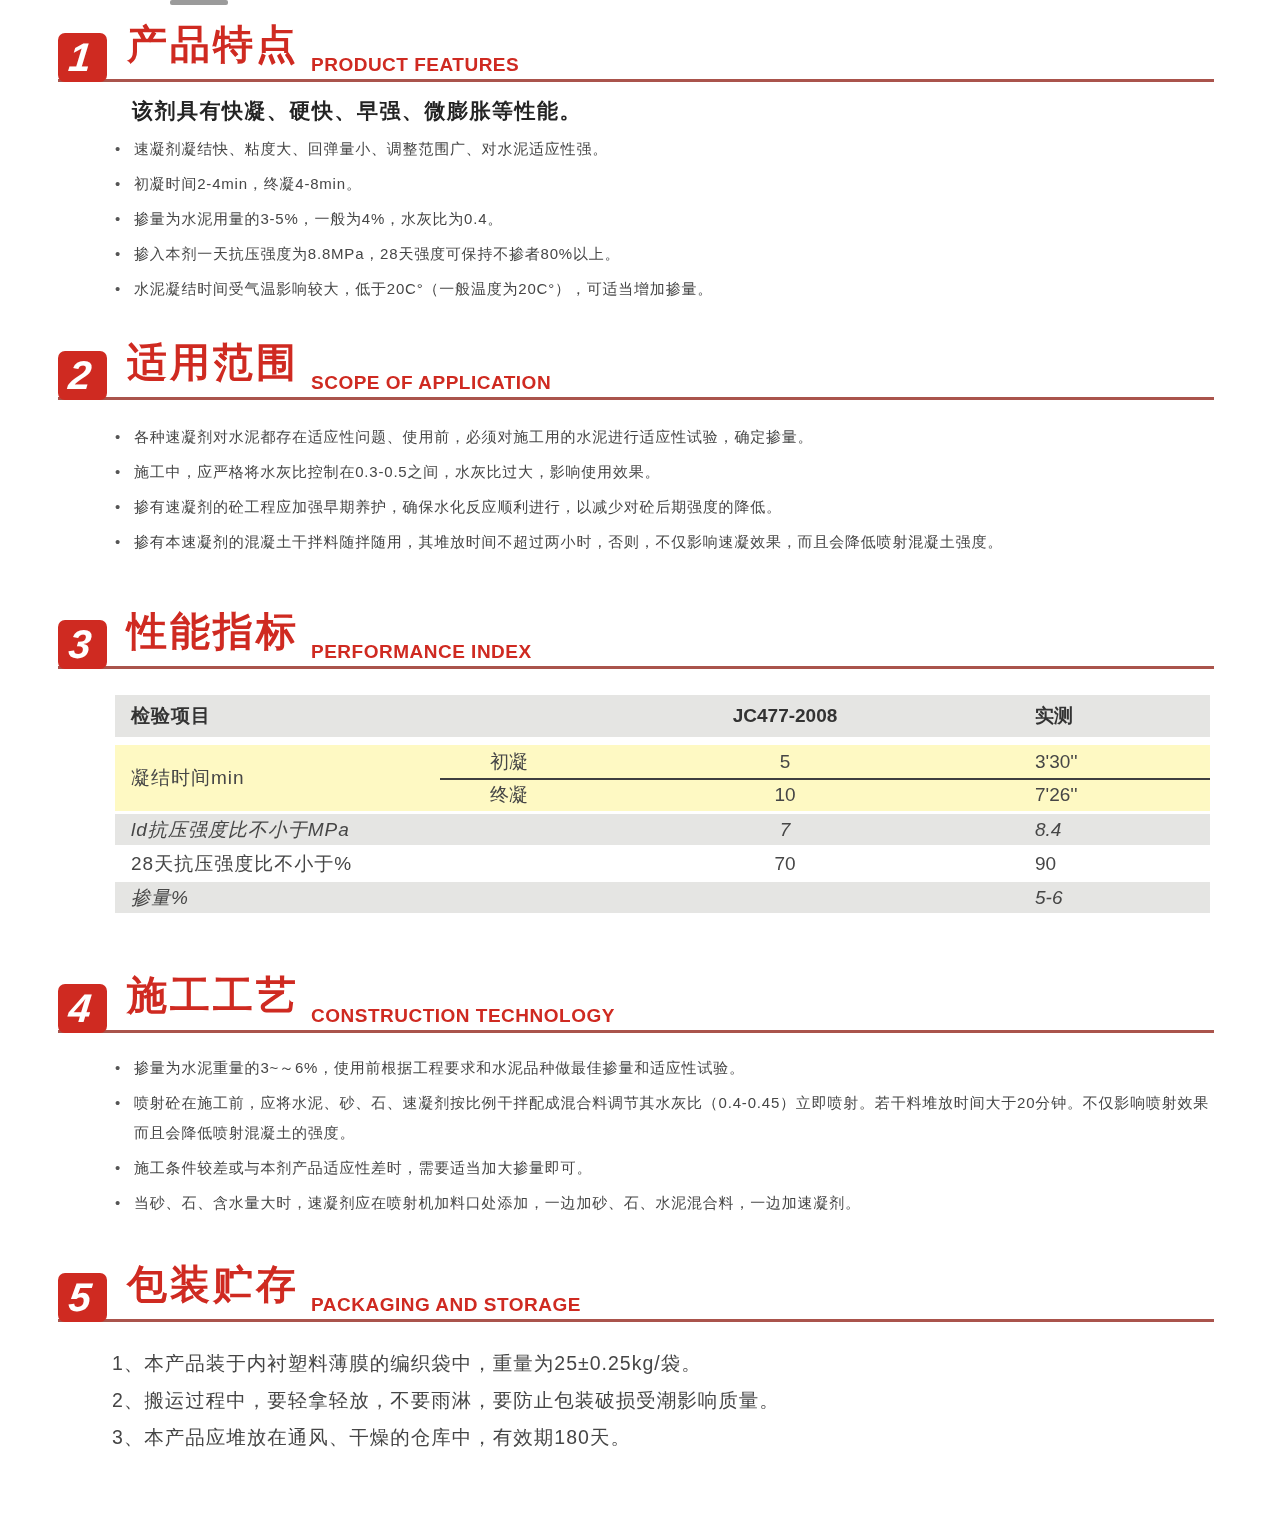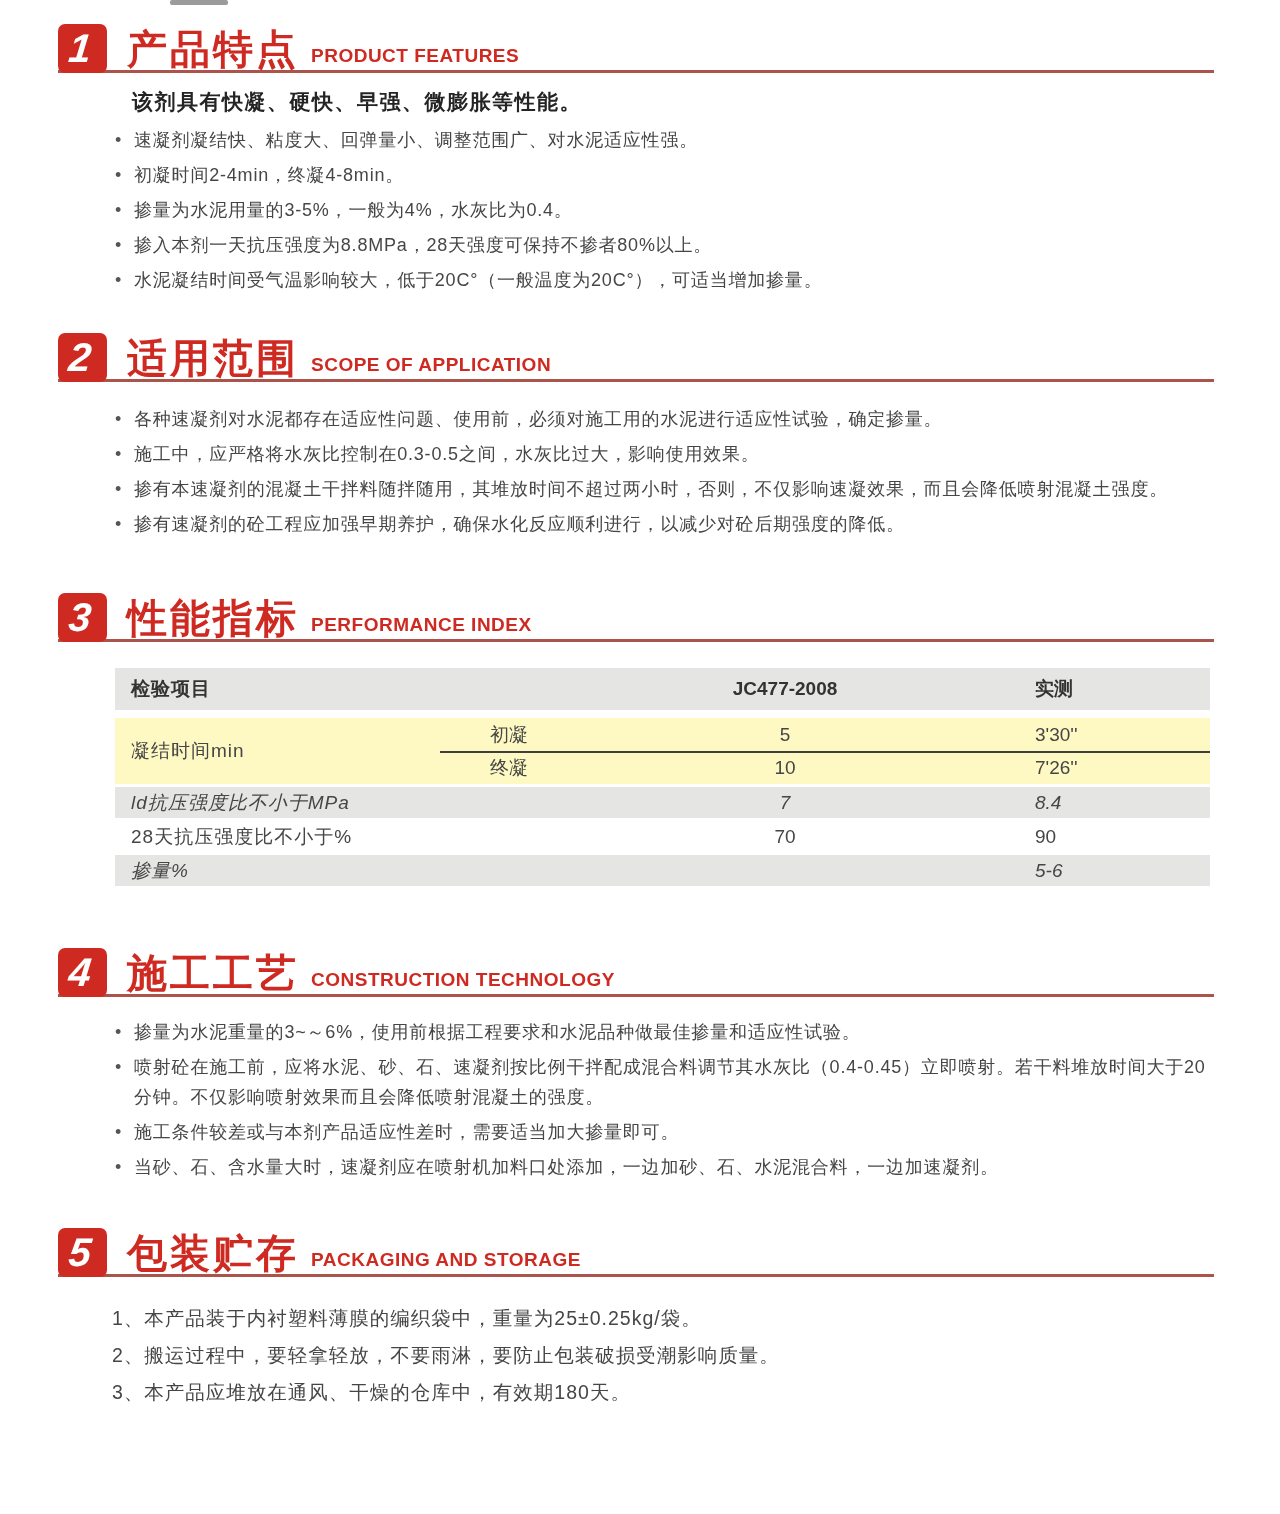--- a/index.html
+++ b/index.html
@@ -32,36 +32,36 @@
     border-radius:7px;
     color:#fff;
     display:flex;align-items:center;justify-content:center;
     font-size:40px;font-weight:bold;font-style:italic;
     margin-bottom:-3px;
   }
   .badge span{transform:skewX(-6deg);display:block;padding-right:4px;}
   .h-cn{
     color:var(--red);font-size:40px;font-weight:700;
     letter-spacing:3px;margin-left:20px;line-height:1;
-    padding-bottom:1px;white-space:nowrap;
+    padding-bottom:15px;white-space:nowrap;
   }
   .h-en{
     color:var(--red);font-size:19px;font-weight:700;
     letter-spacing:0.5px;margin-left:12px;padding-bottom:3px;white-space:nowrap;
   }
 
   
   .content{margin-left:112px;margin-right:62px;}
   .intro{
     margin:14px 62px 8px 132px;
     font-size:21px;font-weight:700;color:#242424;letter-spacing:1.5px;line-height:30px;
   }
   .bullet{
     position:relative;padding-left:22px;
-    font-size:18px;line-height:30px;margin-bottom:5px;
+    font-size:15px;line-height:30px;margin-bottom:5px;
     letter-spacing:0.8px;
   }
   .bullet::before{content:"•";position:absolute;left:3px;top:0;color:#555;}
   .numbered{
     font-size:19.5px;line-height:30px;margin-bottom:7px;letter-spacing:1px;
   }
 
   
   .s1{margin-top:24px;}
   .s1 .content{margin-top:0;}
@@ -119,22 +119,22 @@
   <div class="section-header">
     <div class="badge">
         <span>2</span>
       </div>
     <div class="h-cn">适用范围</div>
     <div class="h-en">SCOPE OF APPLICATION</div>
   </div>
   <div class="content">
     <div class="bullet">各种速凝剂对水泥都存在适应性问题、使用前，必须对施工用的水泥进行适应性试验，确定掺量。</div>
     <div class="bullet">施工中，应严格将水灰比控制在0.3-0.5之间，水灰比过大，影响使用效果。</div>
+    <div class="bullet">掺有速凝剂的砼工程应加强早期养护，确保水化反应顺利进行，以减少对砼后期强度的降低。</div>
     <div class="bullet">掺有本速凝剂的混凝土干拌料随拌随用，其堆放时间不超过两小时，否则，不仅影响速凝效果，而且会降低喷射混凝土强度。</div>
-    <div class="bullet">掺有速凝剂的砼工程应加强早期养护，确保水化反应顺利进行，以减少对砼后期强度的降低。</div>
   </div>
 </div>
 
 <div class="section s3">
   <div class="section-header">
     <div class="badge">
         <span>3</span>
       </div>
     <div class="h-cn">性能指标</div>
     <div class="h-en">PERFORMANCE INDEX</div>

